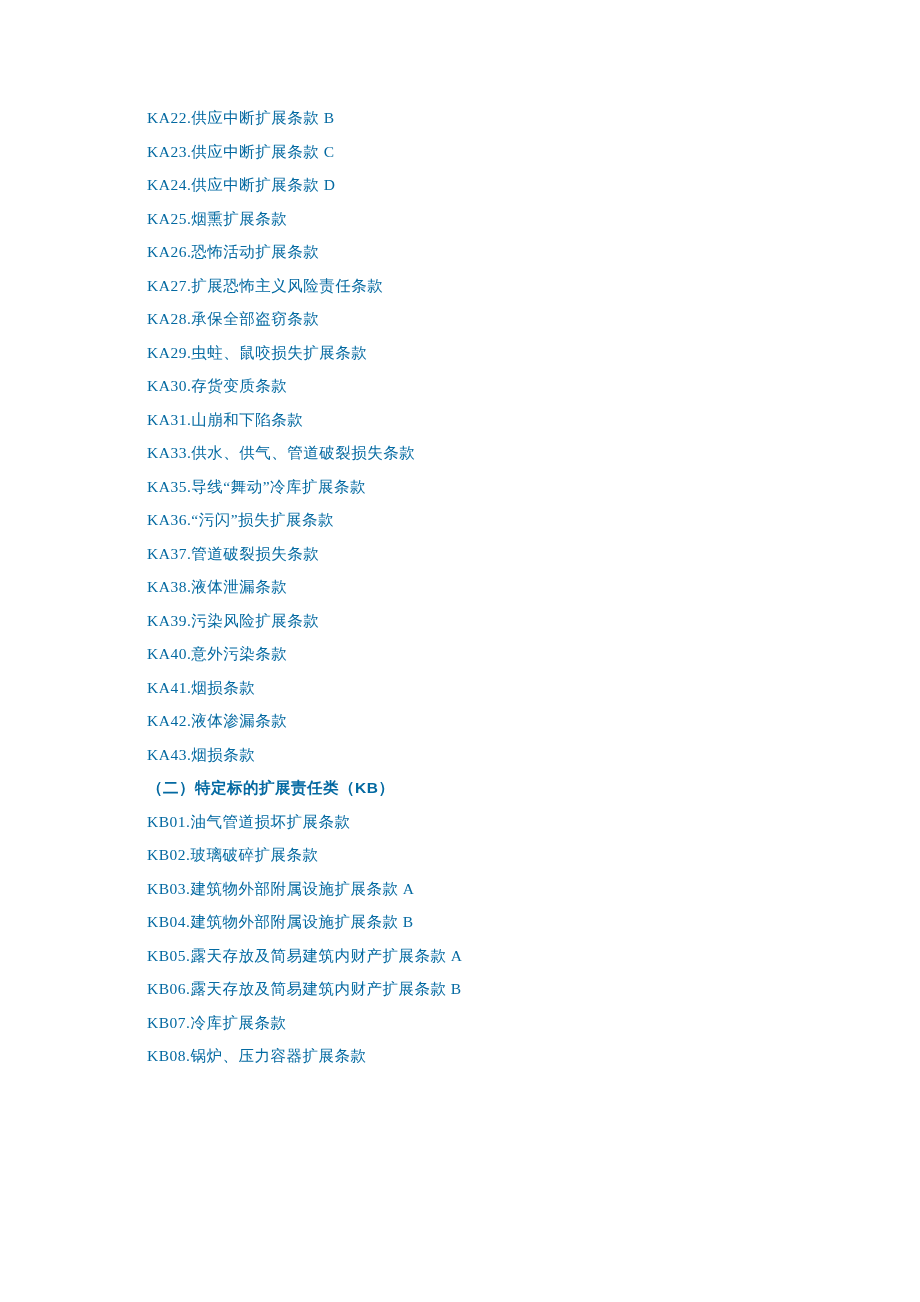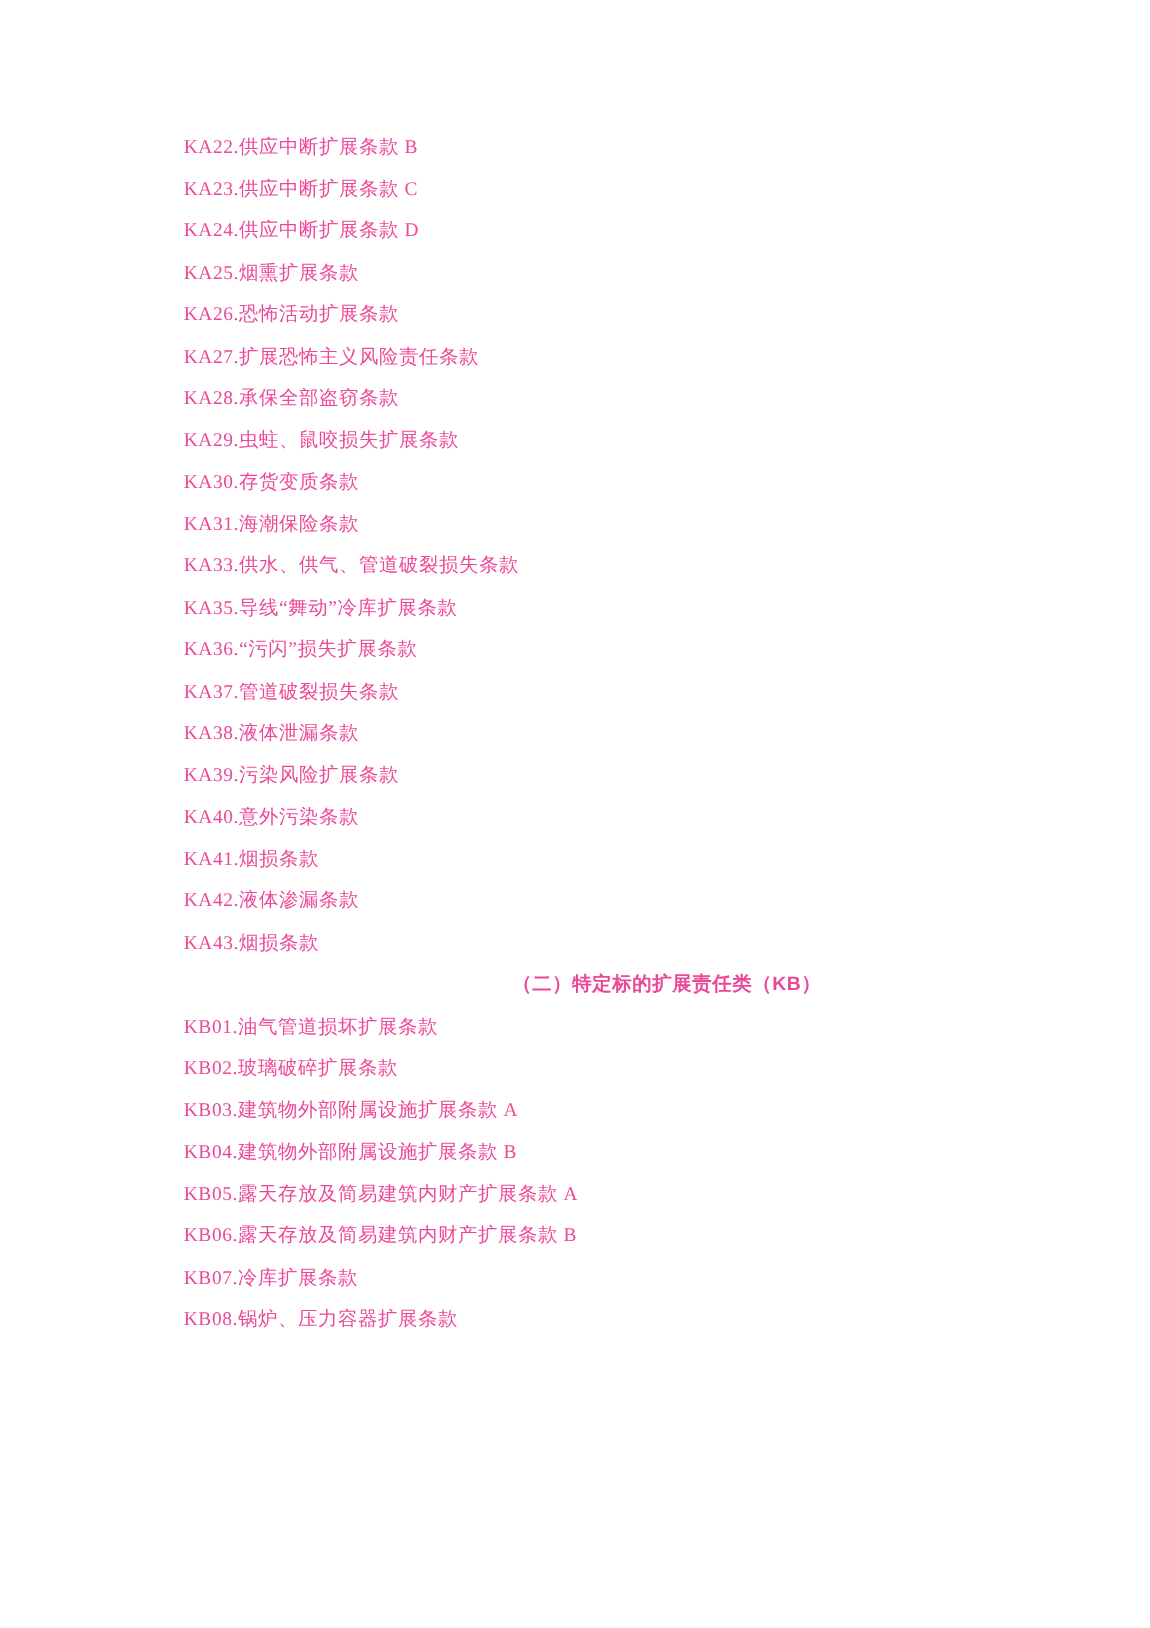--- a/index.html
+++ b/index.html
@@ -9,53 +9,52 @@
   }
   .page {
     width: 920px;
     min-height: 1302px;
     background: #ffffff;
     position: relative;
     box-sizing: border-box;
     padding: 110px 0 0 147px;
     font-family: "SimSun", "Songti SC", serif;
     font-size: 15.5px;
-    color: #ec4899;
+    color: #0369a1;
     line-height: 1;
   }
   .clause-line {
     margin: 0 0 18px 0;
     letter-spacing: 0.5px;
     white-space: nowrap;
   }
   .section-heading {
     margin: 0 0 18px 0;
     font-family: "SimHei", "Heiti SC", sans-serif;
     font-weight: bold;
     font-size: 15.5px;
     letter-spacing: 0.5px;
     white-space: nowrap;
-    text-align: center;
   }
 </style>
 </head>
 <body>
 
 <div class="page">
 
   <p class="clause-line">KA22.供应中断扩展条款 B</p>
   <p class="clause-line">KA23.供应中断扩展条款 C</p>
   <p class="clause-line">KA24.供应中断扩展条款 D</p>
   <p class="clause-line">KA25.烟熏扩展条款</p>
   <p class="clause-line">KA26.恐怖活动扩展条款</p>
   <p class="clause-line">KA27.扩展恐怖主义风险责任条款</p>
   <p class="clause-line">KA28.承保全部盗窃条款</p>
   <p class="clause-line">KA29.虫蛀、鼠咬损失扩展条款</p>
   <p class="clause-line">KA30.存货变质条款</p>
-  <p class="clause-line">KA31.海潮保险条款</p>
+  <p class="clause-line">KA31.山崩和下陷条款</p>
   <p class="clause-line">KA33.供水、供气、管道破裂损失条款</p>
   <p class="clause-line">KA35.导线“舞动”冷库扩展条款</p>
   <p class="clause-line">KA36.“污闪”损失扩展条款</p>
   <p class="clause-line">KA37.管道破裂损失条款</p>
   <p class="clause-line">KA38.液体泄漏条款</p>
   <p class="clause-line">KA39.污染风险扩展条款</p>
   <p class="clause-line">KA40.意外污染条款</p>
   <p class="clause-line">KA41.烟损条款</p>
   <p class="clause-line">KA42.液体渗漏条款</p>
   <p class="clause-line">KA43.烟损条款</p>

